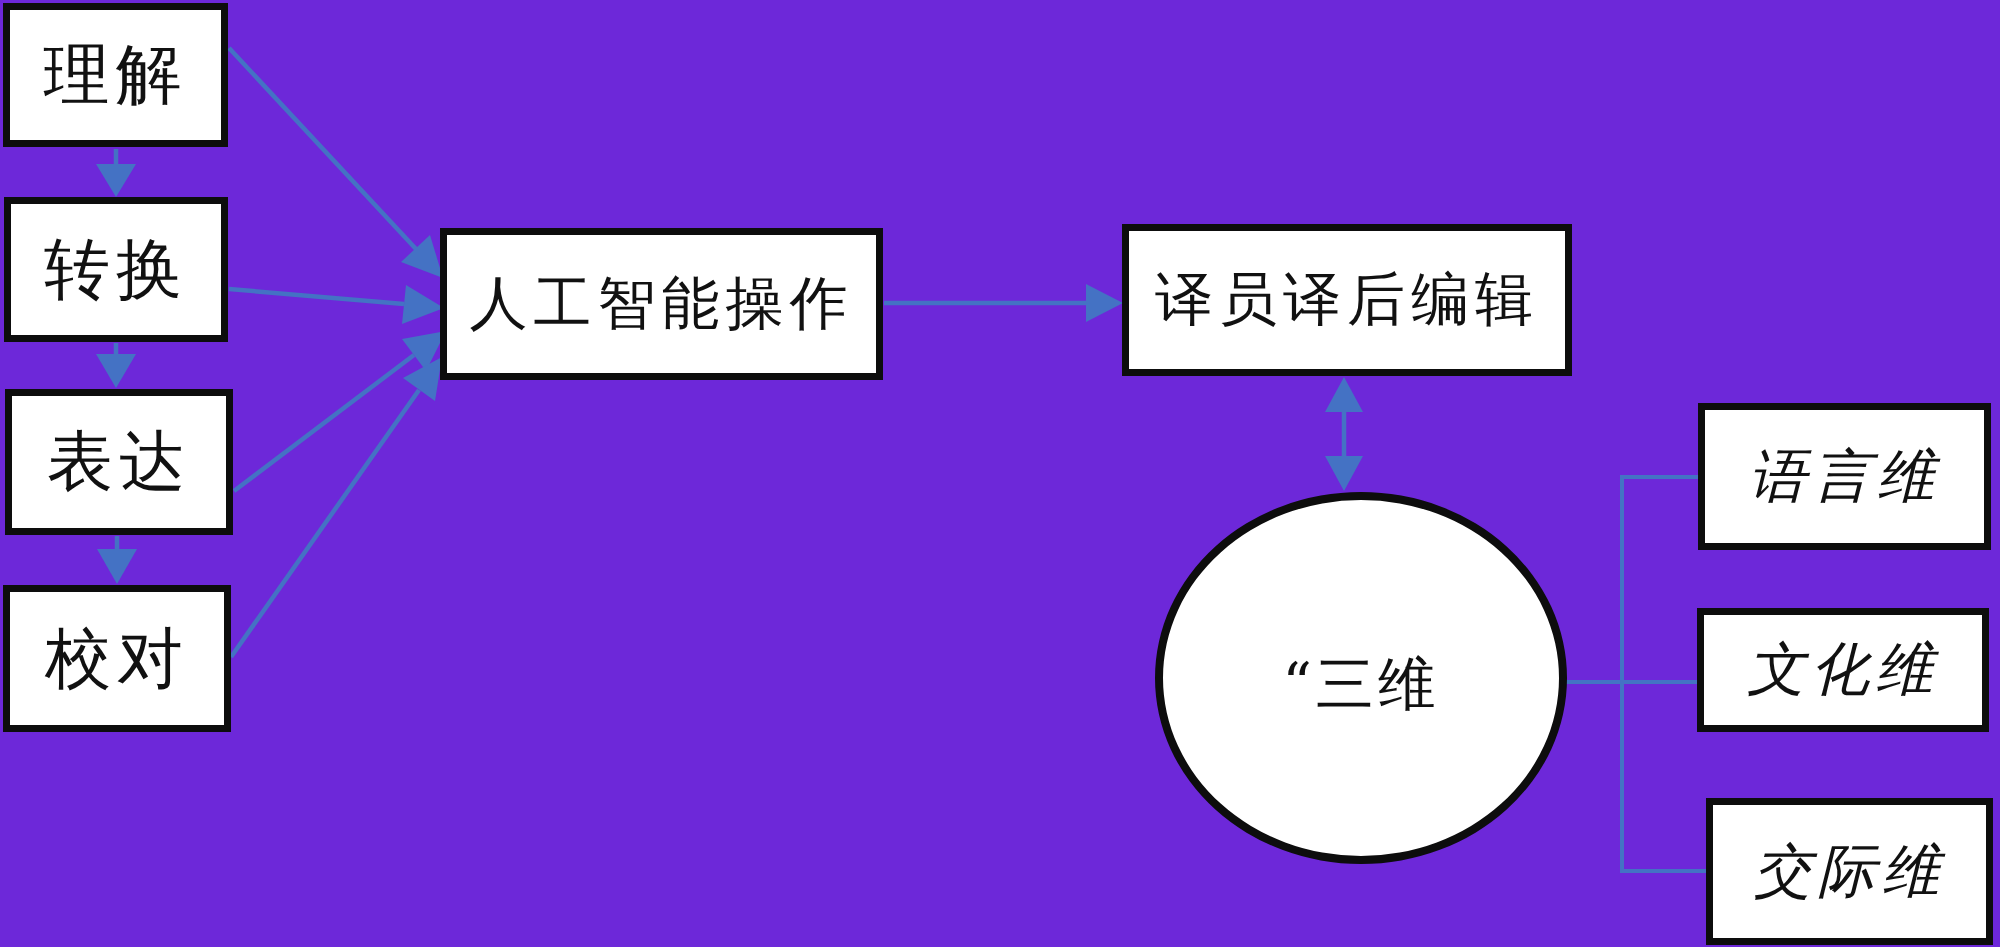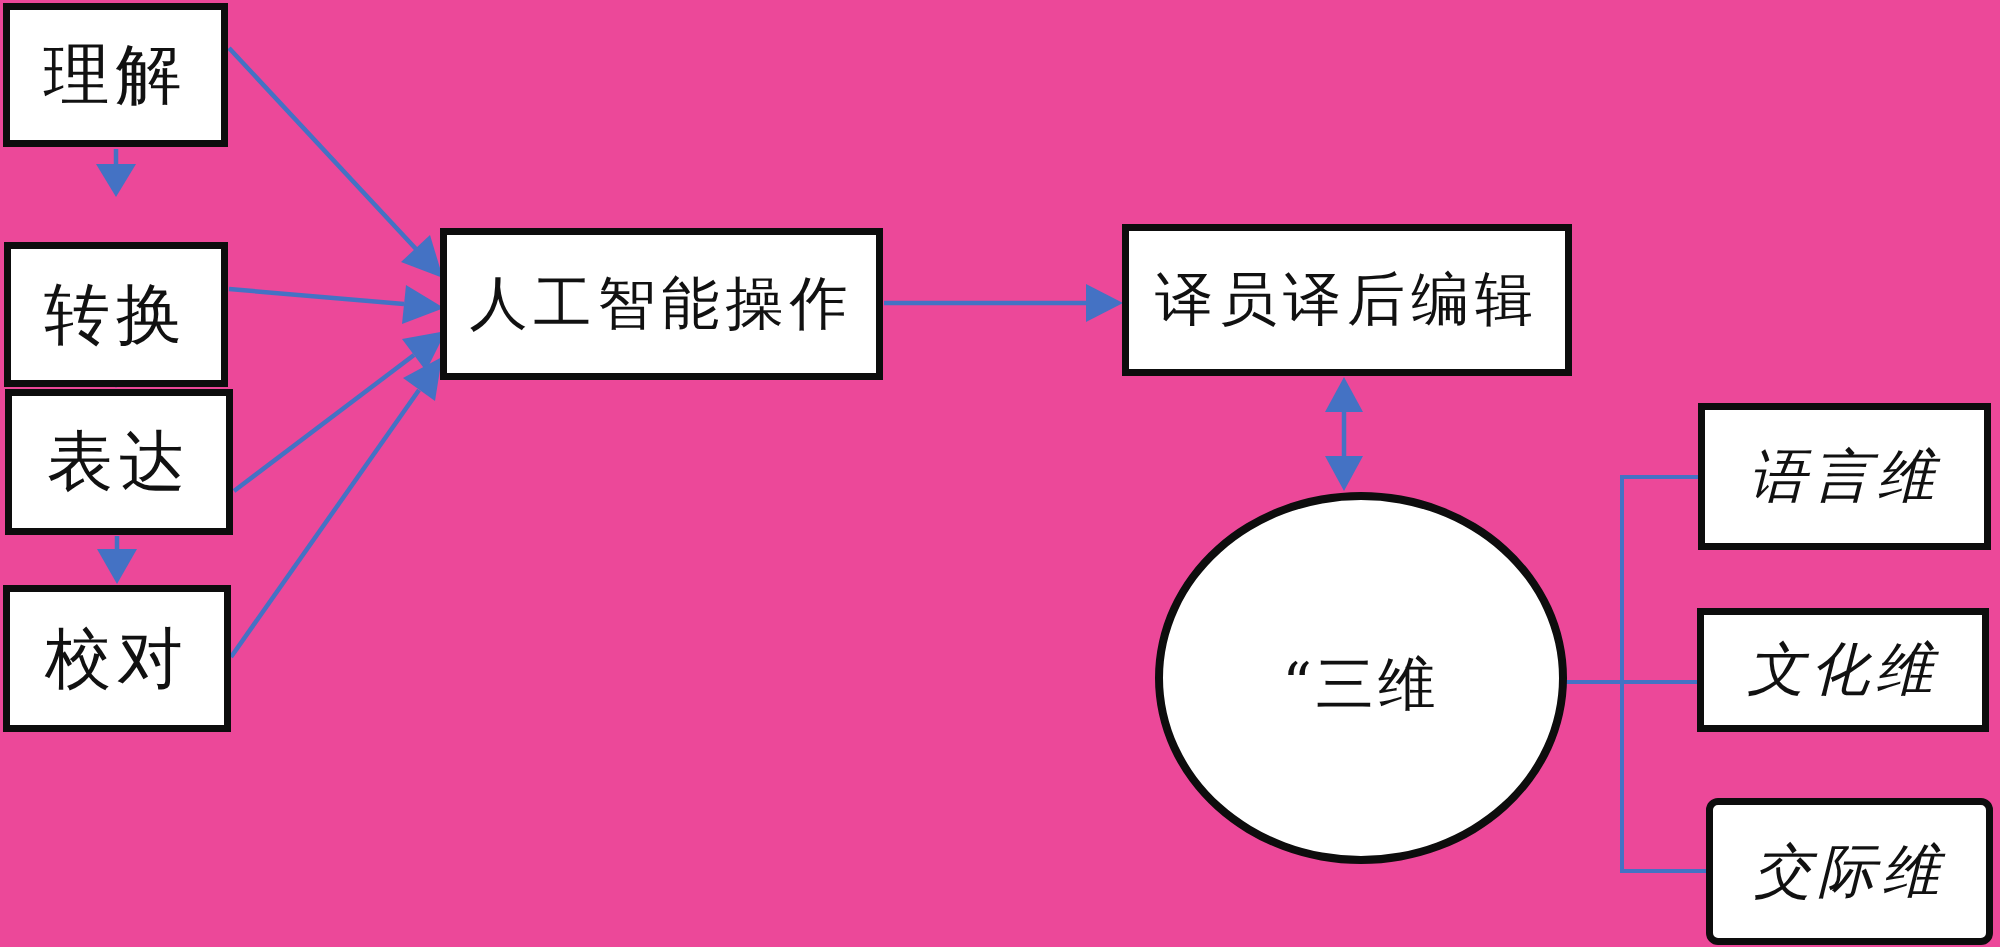--- a/index.html
+++ b/index.html
@@ -4,21 +4,21 @@
 <style>
   html, body {
     margin: 0;
     padding: 0;
     background: #ffffff;
   }
   #canvas {
     position: relative;
     width: 2000px;
     height: 947px;
-    background: #ec4899;
+    background: #6d28d9;
     font-family: "DejaVu Serif", "Liberation Serif", serif;
     color: #111111;
     overflow: hidden;
   }
   #connector-layer {
     position: absolute;
     left: 0; top: 0;
     width: 2000px; height: 947px;
   }
   .node {
@@ -50,28 +50,28 @@
     justify-content: center;
     row-gap: 50px;
     padding-top: 14px;
     font-size: 58px;
     text-align: center;
   }
   .ellipse-node .label { letter-spacing: 4px; white-space: nowrap; }
 
   
   #box-understand { left: 3px;    top: 3px;   width: 225px; height: 144px; }
-  #box-convert    { left: 4px;    top: 197px; width: 224px; height: 145px; margin-top: 45px; }
+  #box-convert    { left: 4px;    top: 197px; width: 224px; height: 145px; }
   #box-express    { left: 5px;    top: 389px; width: 228px; height: 146px; }
   #box-proofread  { left: 3px;    top: 585px; width: 228px; height: 147px; }
   #box-ai         { left: 440px;  top: 228px; width: 443px; height: 152px; }
   #box-postedit   { left: 1122px; top: 224px; width: 450px; height: 152px; }
   #box-lang       { left: 1698px; top: 403px; width: 293px; height: 147px; }
   #box-culture    { left: 1697px; top: 608px; width: 292px; height: 124px; }
-  #box-comm       { left: 1706px; top: 798px; width: 287px; height: 147px; border-radius: 12px; }
+  #box-comm       { left: 1706px; top: 798px; width: 287px; height: 147px; }
   #circle-3d      { left: 1155px; top: 492px; width: 412px; height: 372px; }
 
   .blue-line { stroke: #4472C4; stroke-width: 4.5; fill: none; }
   .blue-head { fill: #4472C4; stroke: none; }
   .blue-elbow { stroke: #4472C4; stroke-width: 4; fill: none; }
 </style>
 </head>
 <body>
 
 <div id="canvas">

